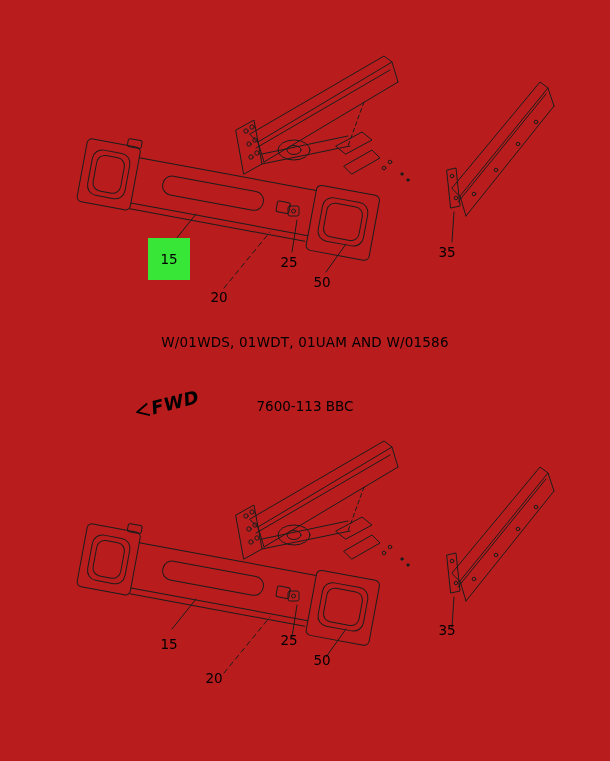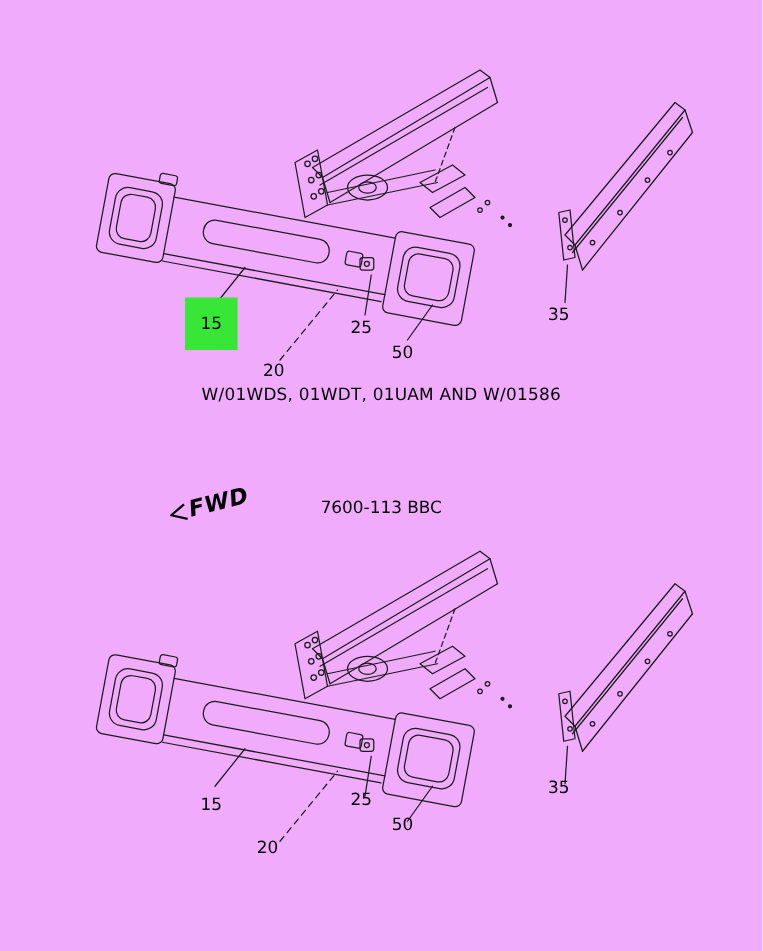--- a/index.html
+++ b/index.html
@@ -1,20 +1,20 @@
 <!DOCTYPE html>
 <html><head>
 <meta charset="utf-8">
 <style>
   html, body { margin: 0; padding: 0; background: #ffffff; }
   .page {
     position: relative;
     width: 610px;
     height: 761px;
-    background: #f0abfc;
+    background: #b91c1c;
     font-family: "DejaVu Sans", "Liberation Sans", sans-serif;
     color: #000;
     overflow: hidden;
   }
   .drawing { position: absolute; left: 0; }
   .drawing-top { top: 30px; }
   .drawing-bottom { top: 415px; }
 
   .callout {
     position: absolute;
@@ -147,21 +147,21 @@
   </svg>
 
   <div class="callout-box" style="left: 148px; top: 238px; background-color: rgb(56, 230, 56);">
     <span>15</span>
   </div>
   <div class="callout" style="left:219px; top:289px;">20</div>
   <div class="callout" style="left:289px; top:254px;">25</div>
   <div class="callout" style="left:322px; top:274px;">50</div>
   <div class="callout" style="left:447px; top:244px;">35</div>
 
-  <div class="caption" style="top:308px;">W/01WDS, 01WDT, 01UAM AND W/01586</div>
+  <div class="caption" style="top:334px;">W/01WDS, 01WDT, 01UAM AND W/01586</div>
 
   <div class="model-label" style="top:398px;">7600-113 BBC</div>
 
   <div class="fwd">
     <svg width="18" height="16" viewBox="0 0 18 16">
       <path d="M16 2 L4 8 L16 14" fill="none" stroke="#000" stroke-width="1.8" stroke-linejoin="round"></path>
     </svg>
     <span>FWD</span>
   </div>
 

